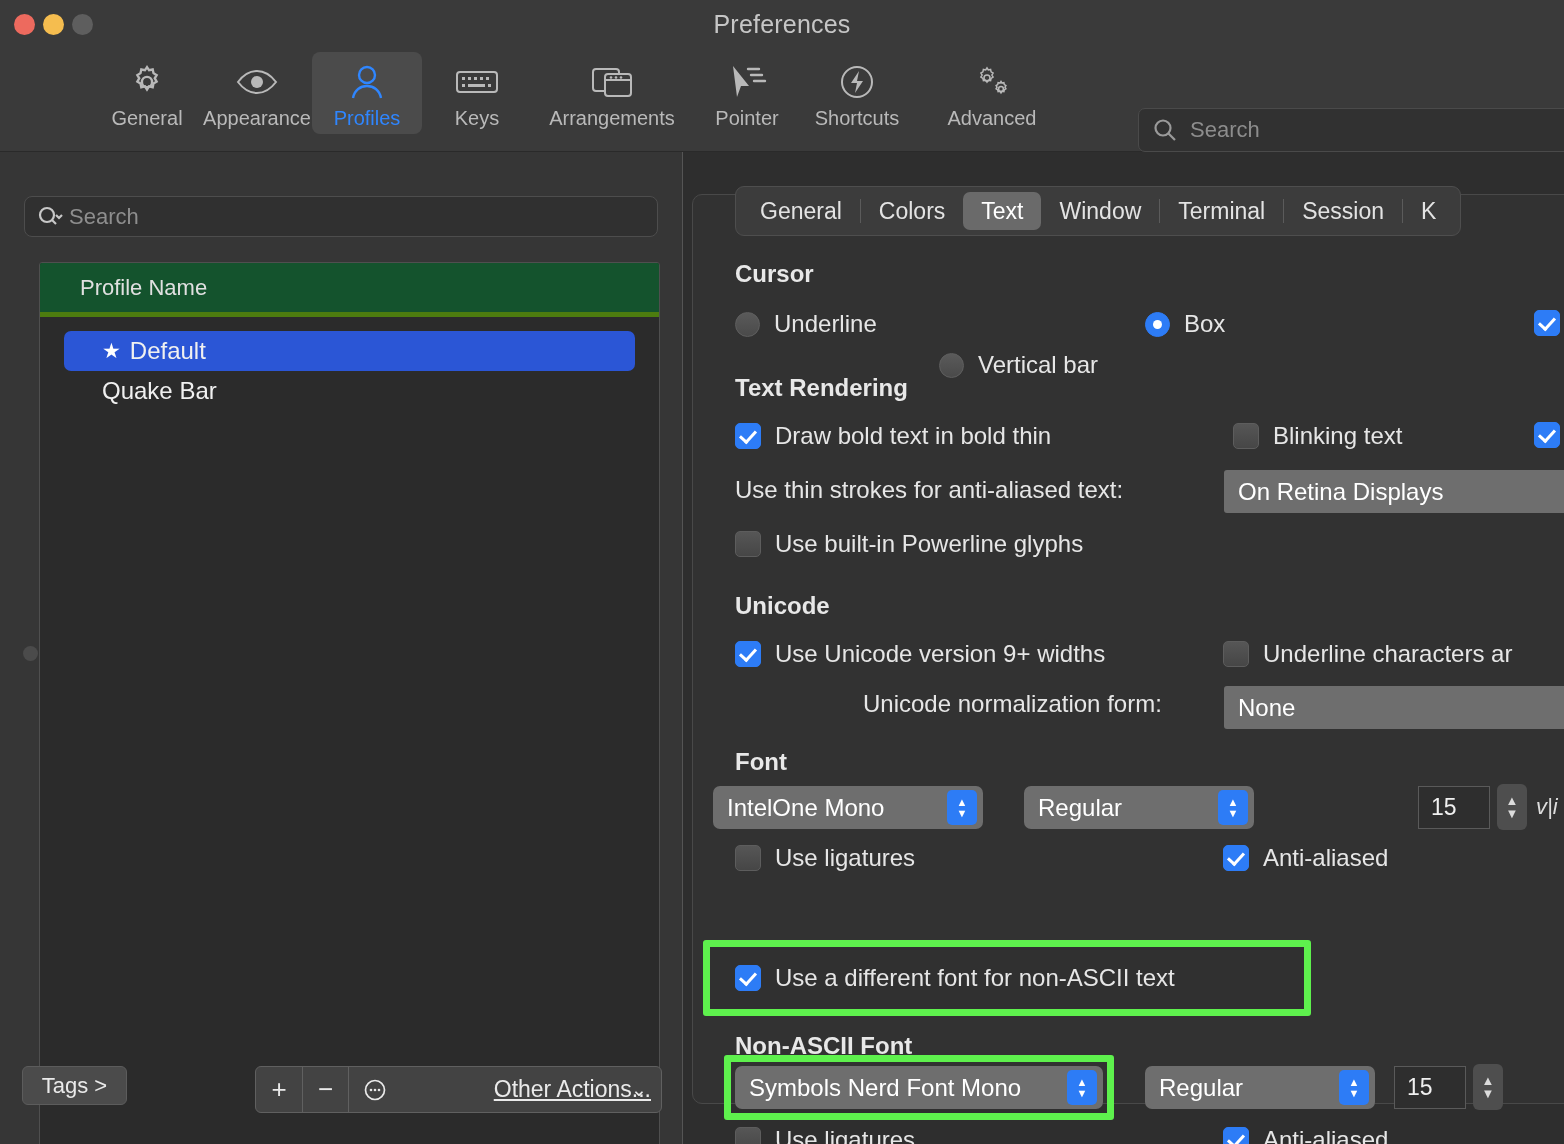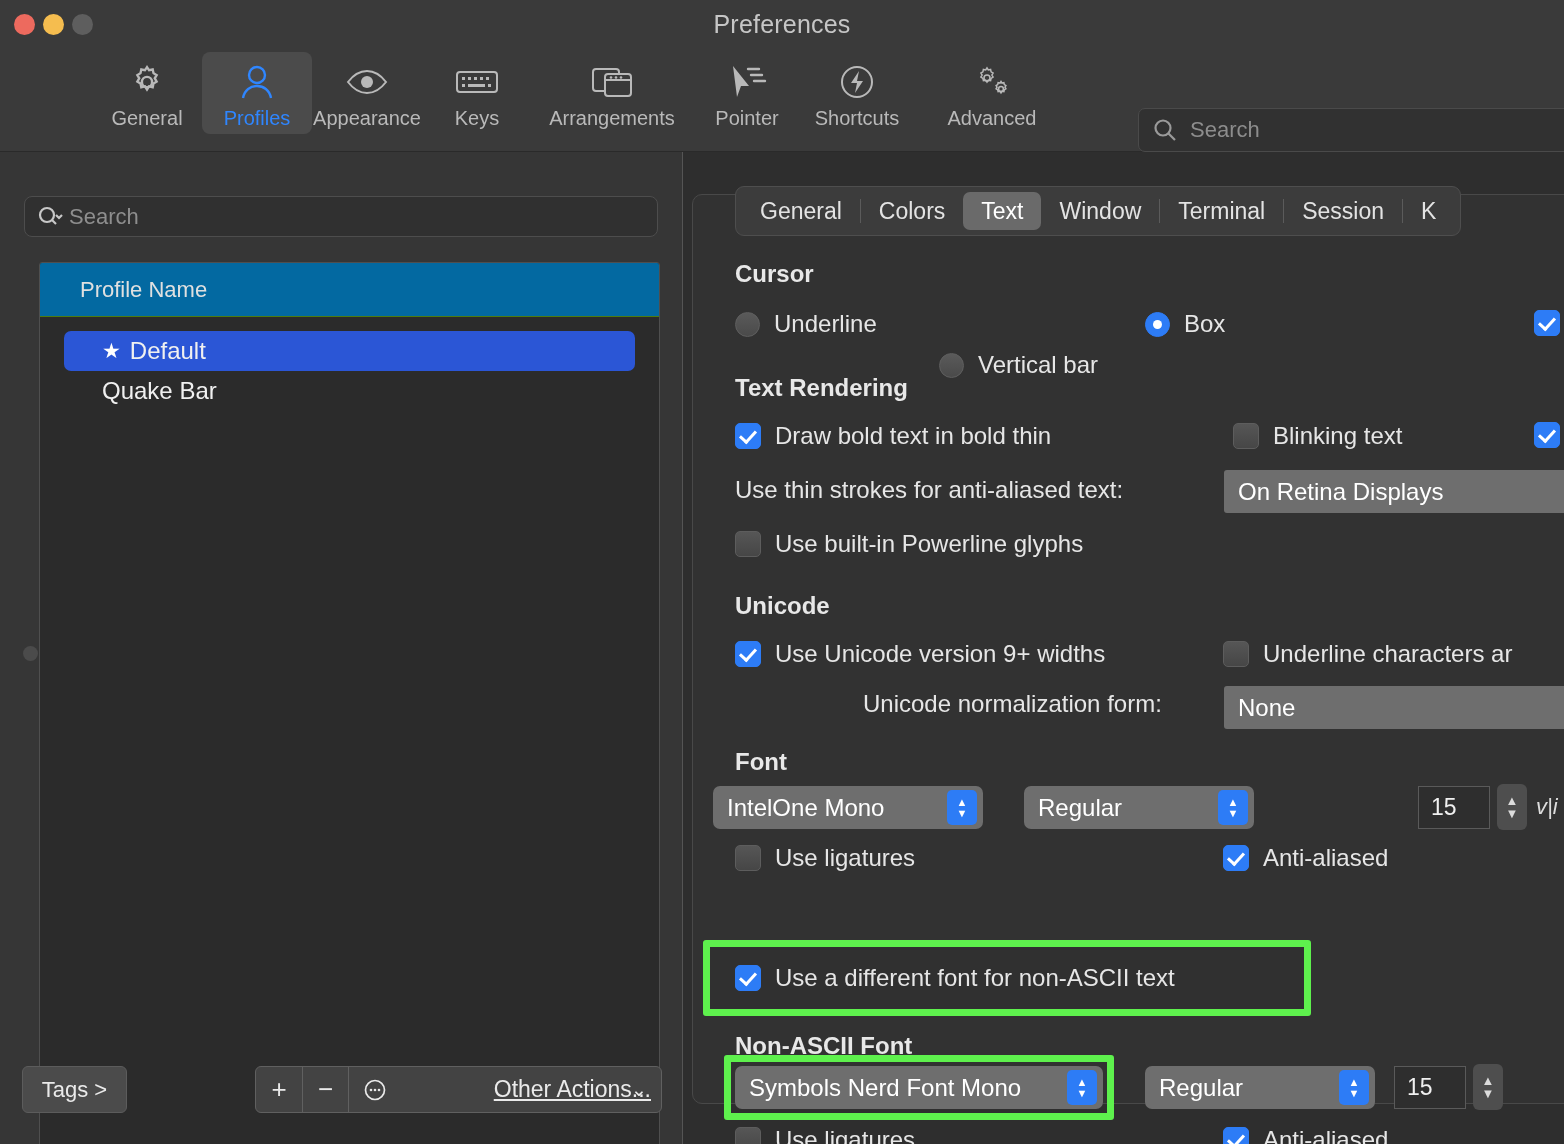--- a/index.html
+++ b/index.html
@@ -68,40 +68,40 @@
     display: flex; align-items: center; padding-left: 12px; gap: 6px;
   }
   .sidebar-search .ph { font-size: 22px; color: #8e8e8e; }
 
   .list-box {
     position: absolute; left: 39px; top: 110px; width: 621px; height: 910px;
     background: #2b2b2b; border: 1px solid #4f4f4f; border-radius: 3px;
     overflow: hidden;
   }
   .list-head {
-    height: 54px; background: #0369a1; border-bottom: 1px solid #4d7c0f;
+    height: 54px; background: #14532d; border-bottom: 5px solid #4d7c0f;
     display: flex; align-items: center; padding-left: 40px;
     font-size: 22px; color: #e0e0e0;
   }
   .list-rows { padding: 14px 2px 0 2px; }
   .row {
     height: 40px; display: flex; align-items: center;
     padding-left: 38px; font-size: 24px; color: #f0f0f0; gap: 9px;
     margin: 0 22px 0 22px; border-radius: 7px;
   }
   .row.selected { background: #2b56d6; }
   .row .star { font-size: 21px; color: #fff; }
 
   .resize-dot {
     position: absolute; left: 23px; top: 494px;
     width: 15px; height: 15px; border-radius: 50%; background: #4b4b4b;
   }
 
   .tags-btn {
-    position: absolute; left: 22px; top: 914px; width: 105px; height: 47px;
+    position: absolute; left: 22px; top: 914px; width: 105px; height: 39px;
     background: #4b4b4b; border: 1px solid #5c5c5c; border-radius: 6px;
     display: flex; align-items: center; justify-content: center;
     font-size: 22px; color: #eaeaea;
   }
   .seg {
     position: absolute; left: 255px; top: 914px; height: 47px;
     display: flex; border: 1px solid #606060; border-radius: 6px; overflow: hidden;
     background: #434343;
   }
   .seg .cell {
@@ -206,38 +206,38 @@
     <div class="tb-item">
       <div class="tb-icon">
         <svg width="38" height="38" viewBox="0 0 24 24" fill="none" stroke="#b9b9b9" stroke-width="1.5">
           <circle cx="12" cy="12" r="3.2"></circle>
           <path d="M12 2.6l1.3 2 2.3-.5.5 2.3 2 1.3-1.2 2 1.2 2-2 1.3-.5 2.3-2.3-.5-1.3 2-1.3-2-2.3.5-.5-2.3-2-1.3 1.2-2-1.2-2 2-1.3.5-2.3 2.3.5z"></path>
         </svg>
       </div>
       <div class="tb-label">General</div>
     </div>
 
+    <div class="tb-item">
+      <div class="tb-icon">
+        <svg width="44" height="30" viewBox="0 0 44 30" fill="none" stroke="#b9b9b9" stroke-width="2">
+          <path d="M3 15c6-8 13-11 19-11s13 3 19 11c-6 8-13 11-19 11S9 23 3 15z"></path>
+          <circle cx="22" cy="15" r="6" fill="#b9b9b9" stroke="none"></circle>
+        </svg>
+      </div>
+      <div class="tb-label">Appearance</div>
+    </div>
+
     <div class="tb-item active">
       <div class="tb-icon">
         <svg width="34" height="36" viewBox="0 0 34 36" fill="none" stroke="#2f86ff" stroke-width="2.4">
           <circle cx="17" cy="11" r="8"></circle>
           <path d="M3 34c1.5-8 7.5-12 14-12s12.5 4 14 12"></path>
         </svg>
       </div>
       <div class="tb-label">Profiles</div>
-    </div>
-
-    <div class="tb-item">
-      <div class="tb-icon">
-        <svg width="44" height="30" viewBox="0 0 44 30" fill="none" stroke="#b9b9b9" stroke-width="2">
-          <path d="M3 15c6-8 13-11 19-11s13 3 19 11c-6 8-13 11-19 11S9 23 3 15z"></path>
-          <circle cx="22" cy="15" r="6" fill="#b9b9b9" stroke="none"></circle>
-        </svg>
-      </div>
-      <div class="tb-label">Appearance</div>
     </div>
 
     <div class="tb-item">
       <div class="tb-icon">
         <svg width="44" height="30" viewBox="0 0 44 30" fill="none" stroke="#b9b9b9" stroke-width="2">
           <rect x="2" y="5" width="40" height="20" rx="3"></rect>
           <g fill="#b9b9b9" stroke="none">
             <rect x="7" y="10" width="3" height="3"></rect>
               <rect x="13" y="10" width="3" height="3"></rect>
             <rect x="19" y="10" width="3" height="3"></rect>

